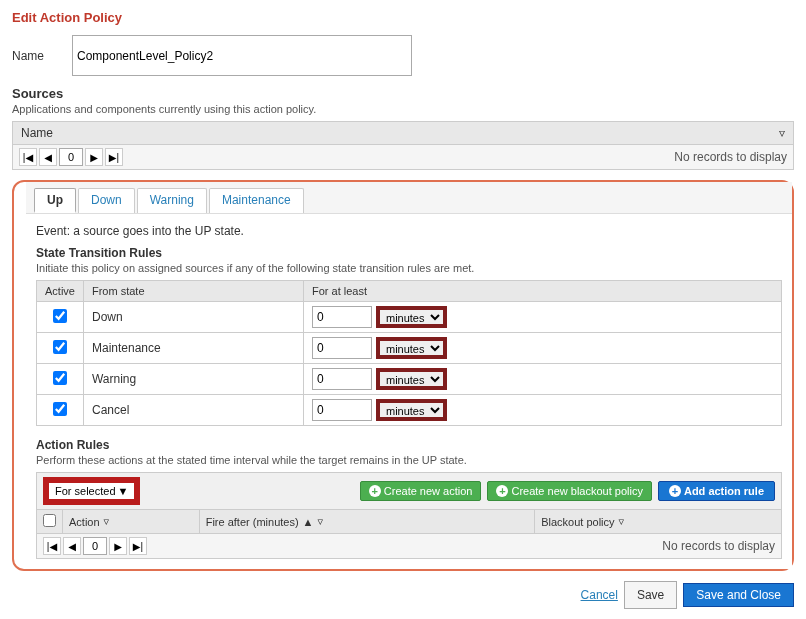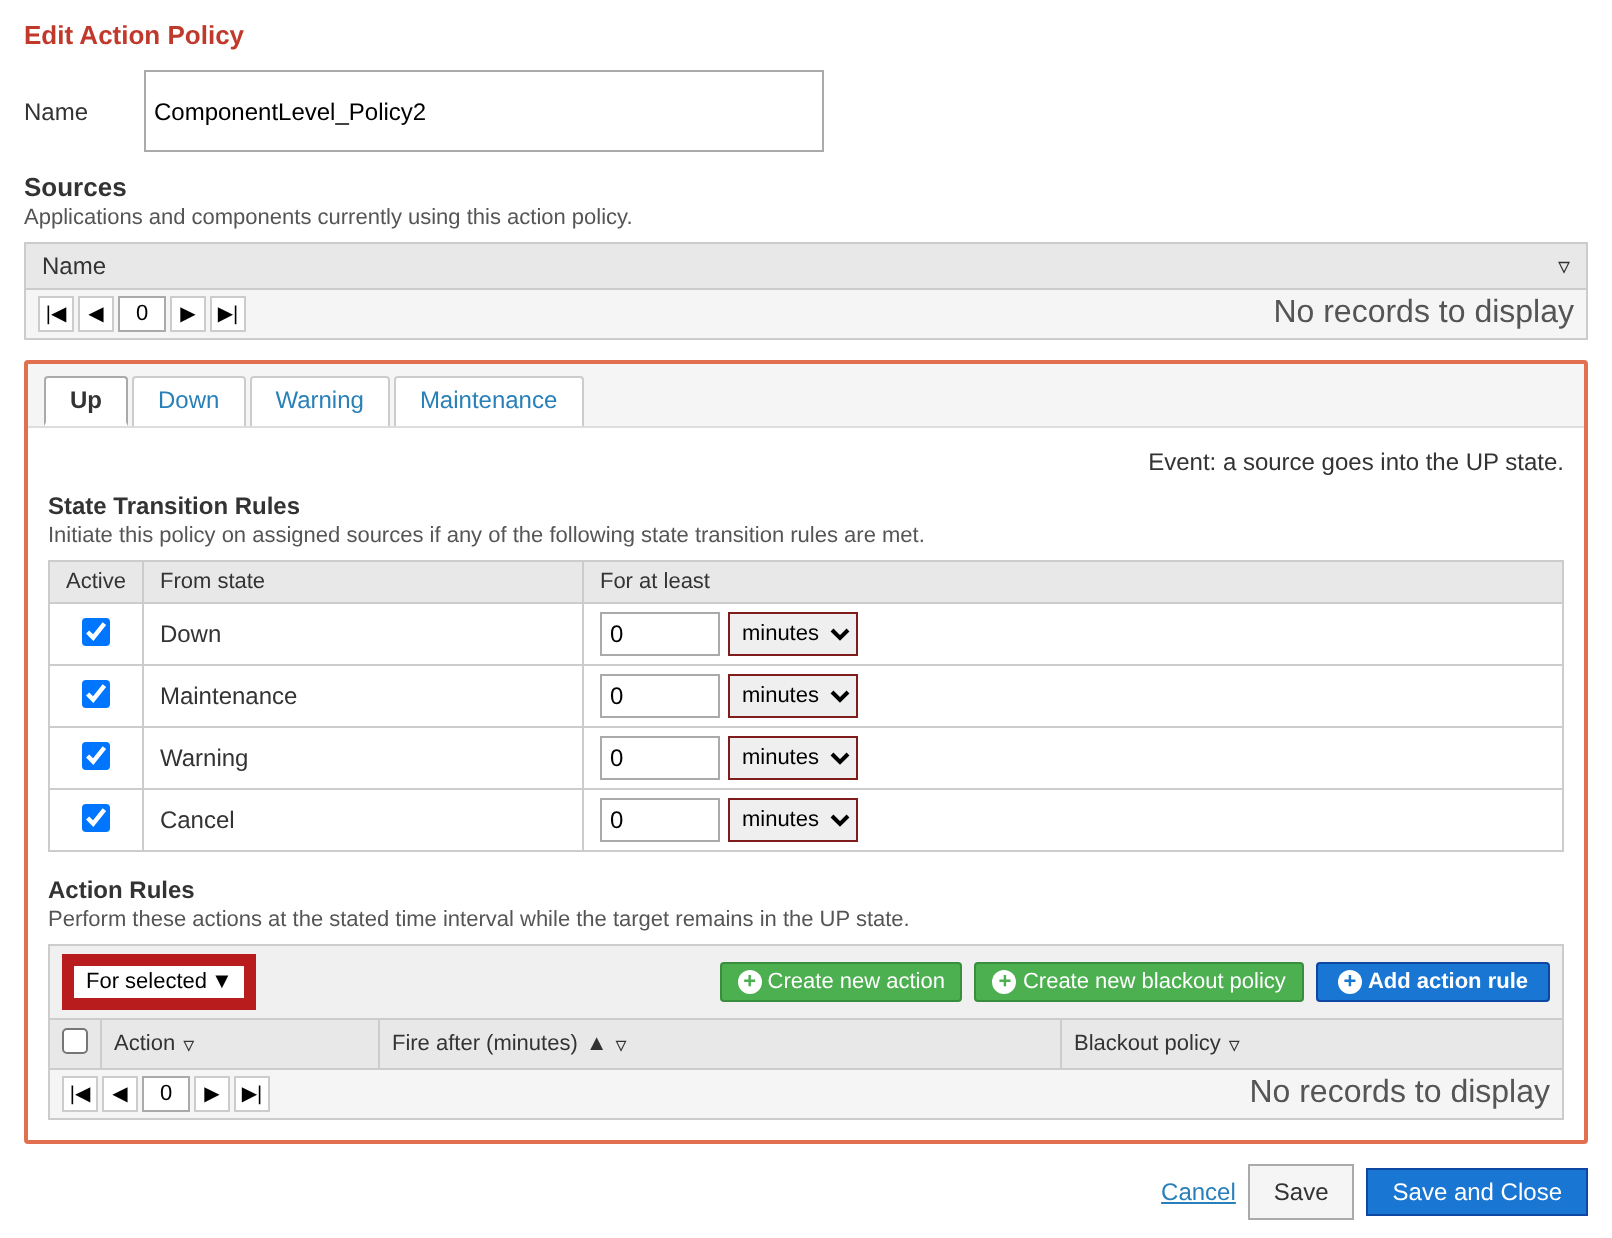--- a/index.html
+++ b/index.html
@@ -90,28 +90,29 @@
       justify-content: center;
     }
     .pag-input {
       width: 24px;
       height: 18px;
       border: 1px solid #aaa;
       text-align: center;
       font-size: 11px;
     }
     .no-records {
-      font-size: 16px;
+      font-size: 12px;
       color: #555;
     }
     
     .tabbed-panel {
       border: 2px solid #e07050;
-      border-radius: 2px;
+      border-radius: 12px;
       margin-bottom: 10px;
+      padding-left: 12px;
     }
     .tabs {
       display: flex;
       gap: 0;
       padding: 6px 8px 0 8px;
       background: #f5f5f5;
       border-bottom: 1px solid #ddd;
     }
     .tab {
       padding: 4px 12px;
@@ -134,21 +135,20 @@
       position: relative;
     }
     .tab-content {
       padding: 10px;
       background: #fff;
     }
     .event-desc {
       font-size: 12px;
       margin-bottom: 8px;
       color: #333;
-      text-align: right;
     }
     .sub-section-title {
       font-size: 12px;
       font-weight: bold;
       color: #333;
       margin-bottom: 2px;
     }
     .sub-section-desc {
       font-size: 11px;
       color: #555;
@@ -190,21 +190,21 @@
     }
     .number-input {
       width: 60px;
       height: 22px;
       border: 1px solid #aaa;
       padding: 2px 4px;
       font-size: 12px;
     }
     .unit-select {
       height: 22px;
-      border: 1px solid #7f1d1d;
+      border: 4px solid #7f1d1d;
       font-size: 11px;
       padding: 1px 2px;
     }
     .checkbox-input {
       width: 14px;
       height: 14px;
     }
     
     .action-rules-header-row {
       display: flex;

